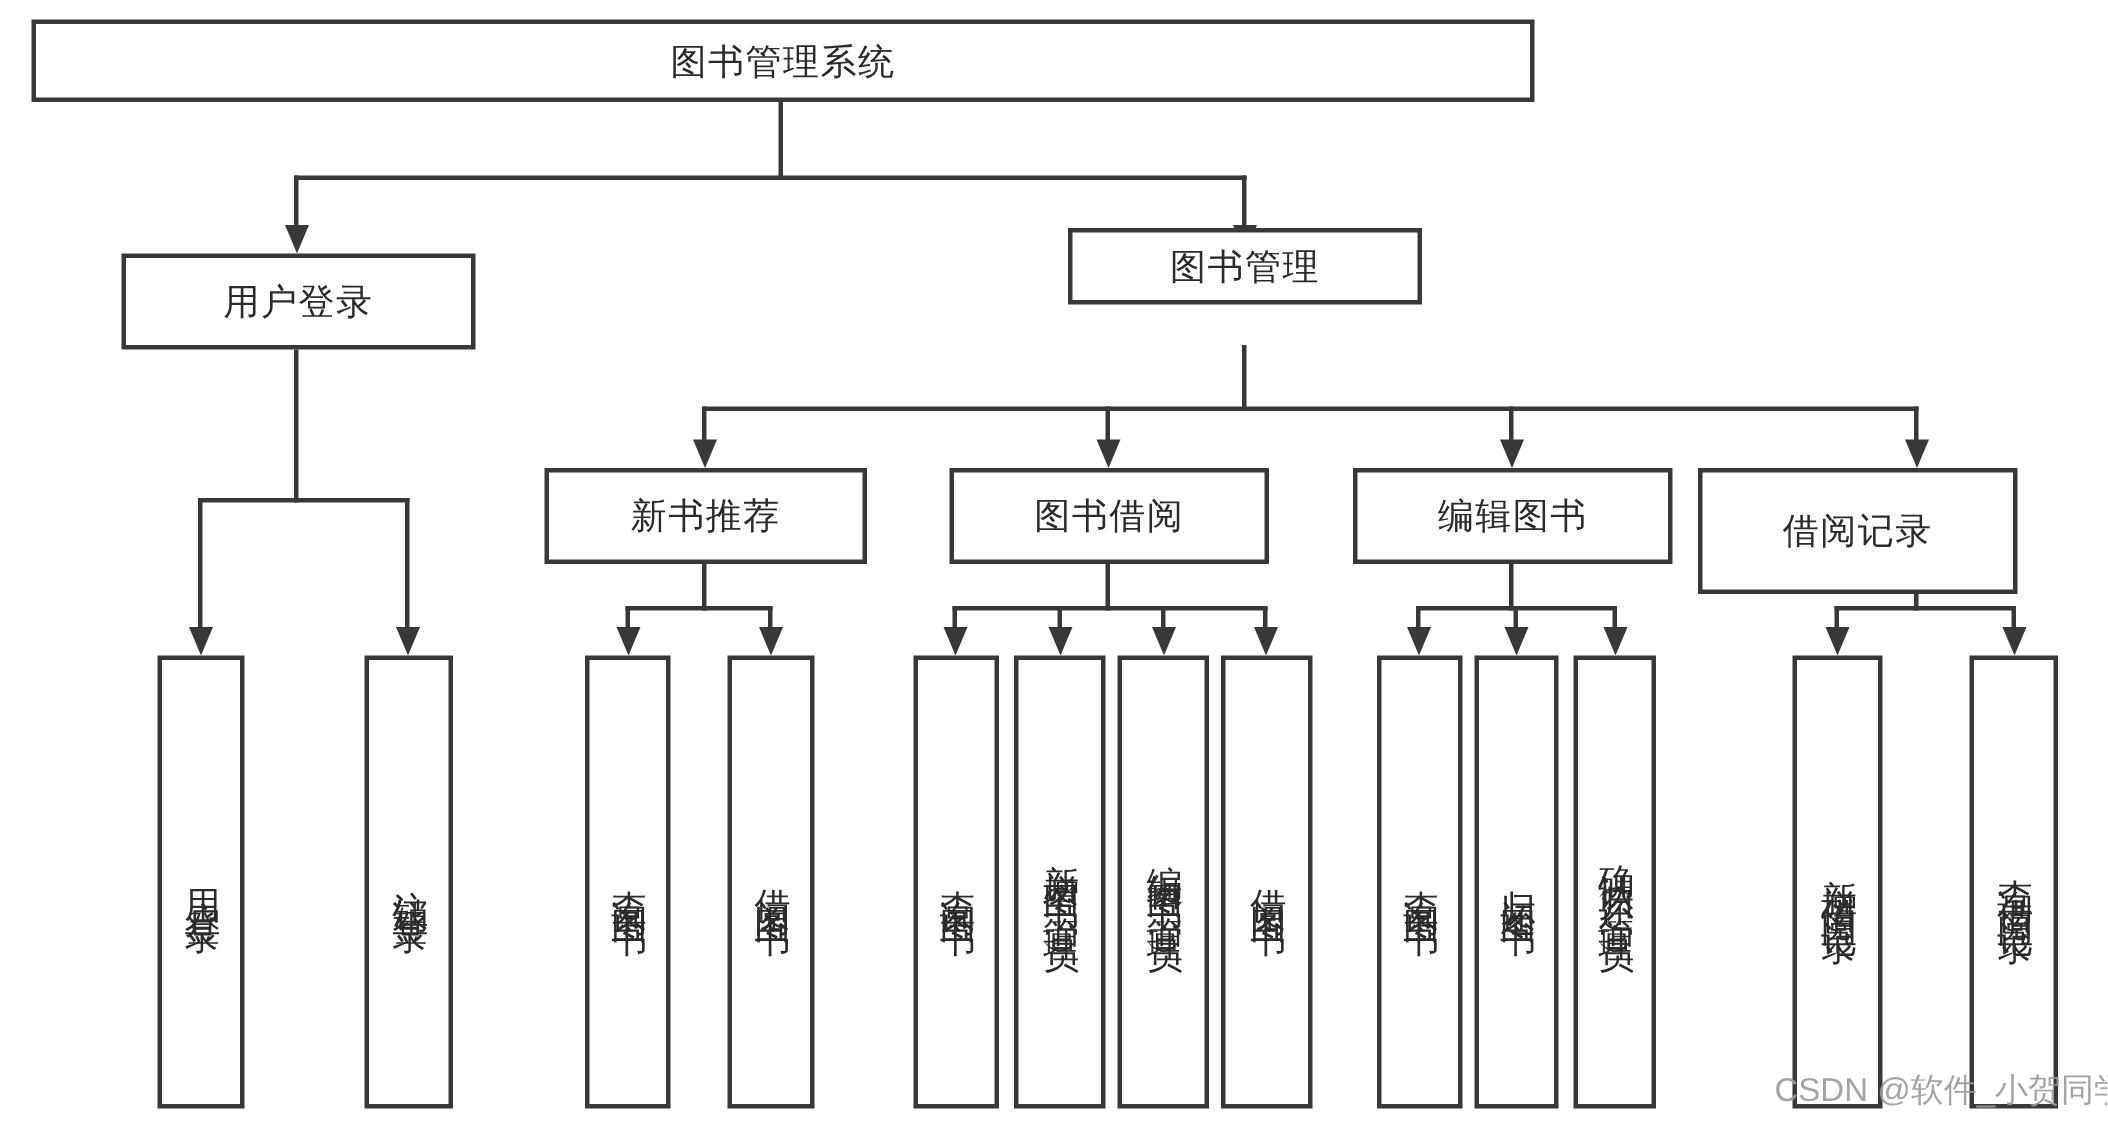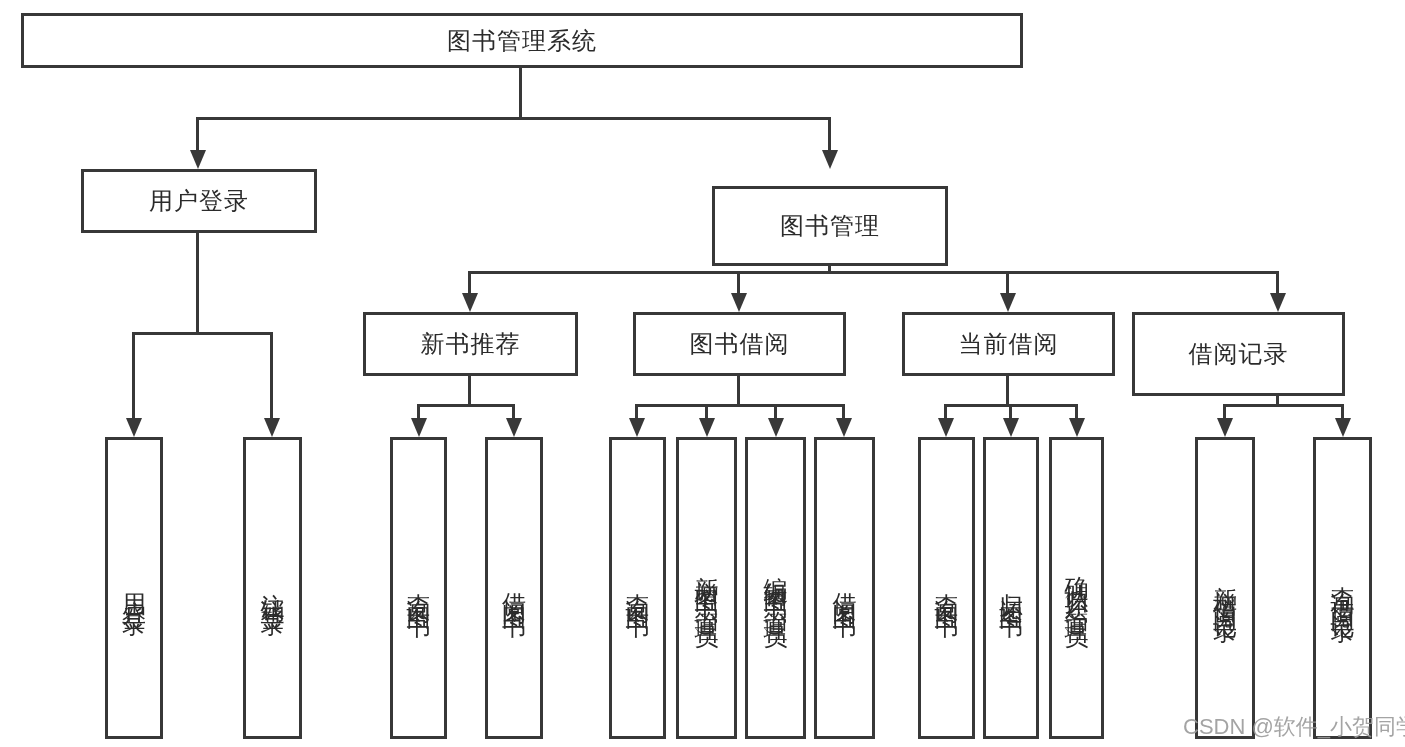--- a/index.html
+++ b/index.html
@@ -94,25 +94,25 @@
   <div class="vl" style="left:1276px;top:374px;height:33px"></div>
   <div class="hl" style="left:1223px;top:404px;width:121px"></div>
   <div class="vl" style="left:1223px;top:404px;height:20px"></div>
   <div class="vl" style="left:1341px;top:404px;height:20px"></div>
   <div class="ar" style="left:1217px;top:418px"></div>
   <div class="ar" style="left:1335px;top:418px"></div>
 
   <div class="box" style="left:21px;top:13px;width:1002px;height:55px">图书管理系统</div>
 
   <div class="box" style="left:81px;top:169px;width:236px;height:64px">用户登录</div>
-  <div class="box" style="left:712px;top:186px;width:236px;height:80px">图书管理</div>
+  <div class="box" style="left:712px;top:152px;width:236px;height:51px">图书管理</div>
 
   <div class="box" style="left:633px;top:312px;width:213px;height:64px">图书借阅</div>
   <div class="box" style="left:363px;top:312px;width:215px;height:64px">新书推荐</div>
-  <div class="box" style="left:902px;top:312px;width:213px;height:64px">当前借阅</div>
+  <div class="box" style="left:902px;top:312px;width:213px;height:64px">编辑图书</div>
   <div class="box" style="left:1132px;top:312px;width:213px;height:84px">借阅记录</div>
 
   <div class="box leaf" style="left:105px;top:437px;width:58px;height:302px">
     <span class="vtext">用户登录</span>
   </div>
   <div class="box leaf" style="left:243px;top:437px;width:59px;height:302px">
     <span class="vtext">注销登录</span>
   </div>
 
   <div class="box leaf" style="left:390px;top:437px;width:57px;height:302px">

